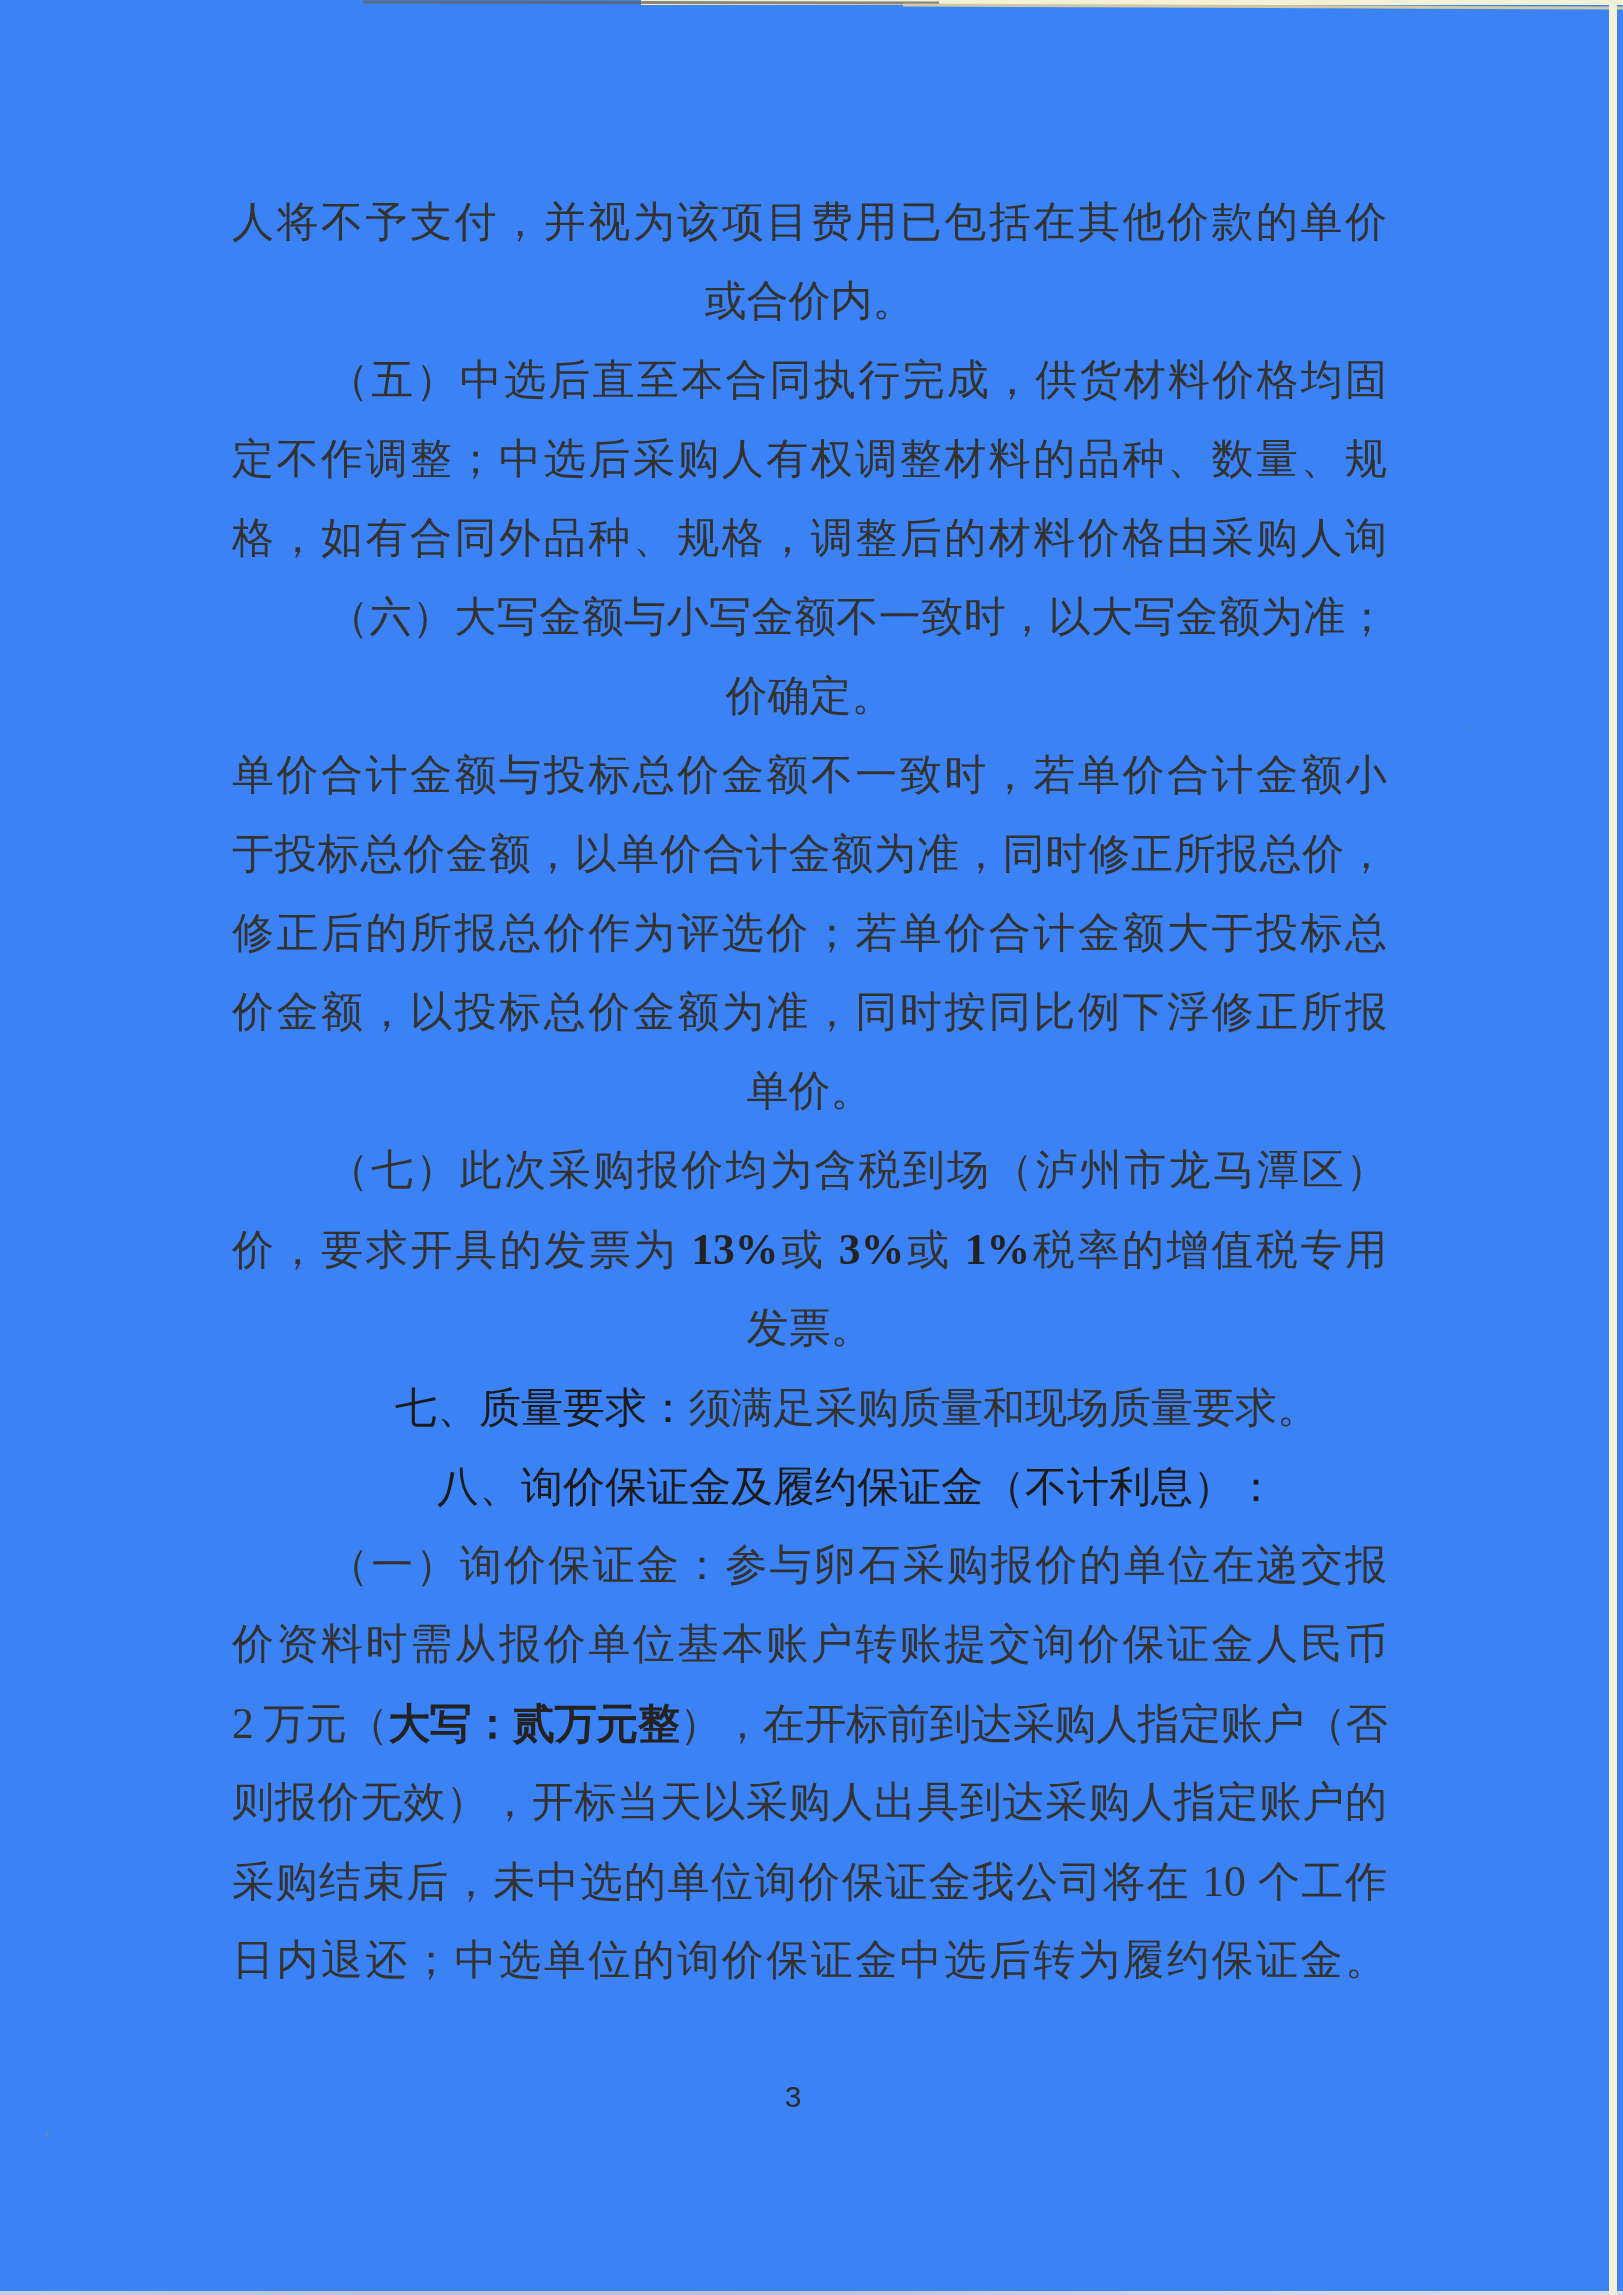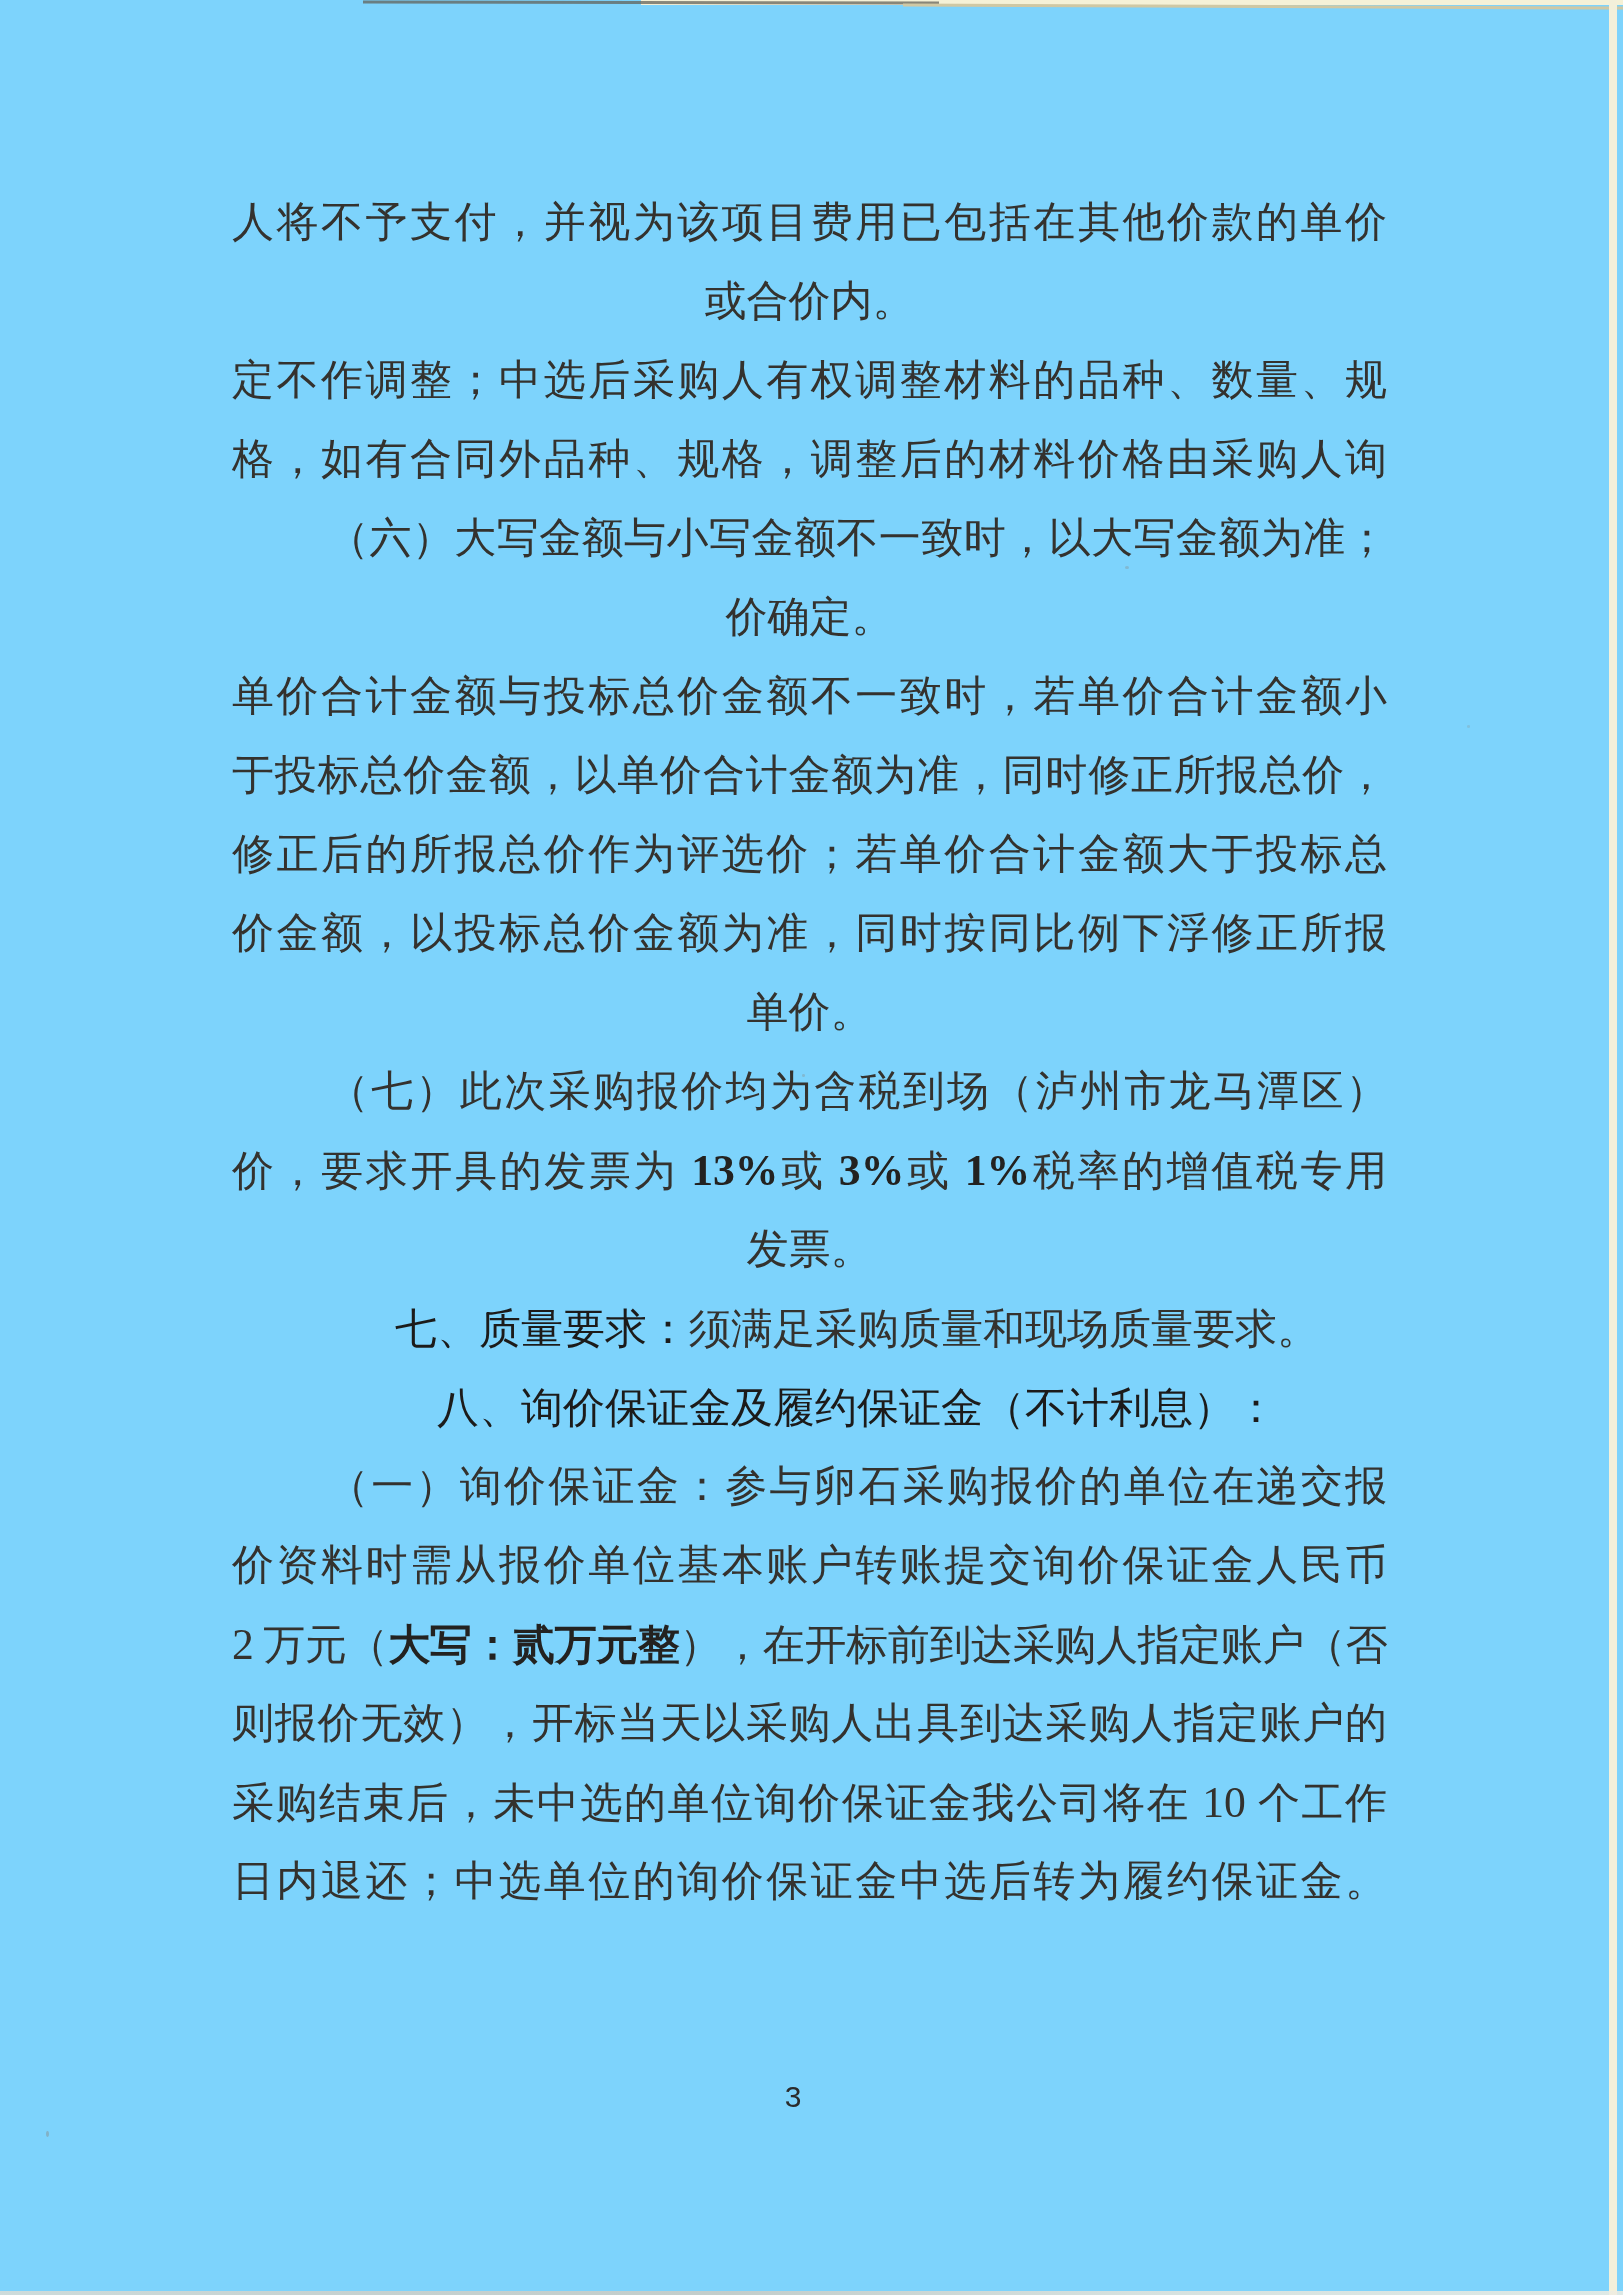--- a/index.html
+++ b/index.html
@@ -4,21 +4,21 @@
 <style>
   html, body {
     margin: 0;
     padding: 0;
     background: #ffffff;
   }
   .page {
     position: relative;
     width: 1623px;
     height: 2295px;
-    background: #7dd3fc;
+    background: #3b82f6;
     overflow: hidden;
     font-family: "Liberation Serif", "DejaVu Serif", serif;
   }
 
   
   .artifact { position: absolute; pointer-events: none; }
   .top-cream-band   { left: 641px;  top: 0;     width: 982px; height: 5.2px;  background: #f5f1d7; }
   .top-dark-line    { left: 363px;  top: 1.3px;   width: 576px;  height: 2.6px;  background: #63625a; opacity: .75; transform: rotate(.08deg); }
   .top-olive-line   { left: 903px; top: 4.6px;   width: 720px; height: 2.6px;  background: #cfc8a4; transform: rotate(.25deg); }
   .right-edge-strip { left: 1609px; top: 0;     width: 7.9px;   height: 2295px; background: #f3f0da; }
@@ -83,20 +83,21 @@
   <div class="artifact right-edge-strip"></div>
   <div class="artifact bottom-strip"></div>
   <div class="speck s1"></div>
   <div class="speck s2"></div>
   <div class="speck s3"></div>
   <div class="speck s4"></div>
 
   <div class="text-block" id="doc-body">
       <div class="line justify"><span class="seg seg-normal">人将不予支付，并视为该项目费用已包括在其他价款的单价</span></div>
       <div class="line"><span class="seg seg-normal">或合价内。</span></div>
+      <div class="line justify indent"><span class="seg seg-normal">（五）中选后直至本合同执行完成，供货材料价格均固</span></div>
       <div class="line justify"><span class="seg seg-normal">定不作调整；中选后采购人有权调整材料的品种、数量、规</span></div>
       <div class="line justify"><span class="seg seg-normal">格，如有合同外品种、规格，调整后的材料价格由采购人询</span></div>
       <div class="line justify indent tight"><span class="seg seg-normal">（六）大写金额与小写金额不一致时，以大写金额为准；</span></div>
       <div class="line"><span class="seg seg-normal">价确定。</span></div>
       <div class="line justify"><span class="seg seg-normal">单价合计金额与投标总价金额不一致时，若单价合计金额小</span></div>
       <div class="line justify"><span class="seg seg-normal">于投标总价金额，以单价合计金额为准，同时修正所报总价，</span></div>
       <div class="line justify"><span class="seg seg-normal">修正后的所报总价作为评选价；若单价合计金额大于投标总</span></div>
       <div class="line justify"><span class="seg seg-normal">价金额，以投标总价金额为准，同时按同比例下浮修正所报</span></div>
       <div class="line"><span class="seg seg-normal">单价。</span></div>
       <div class="line justify indent tight"><span class="seg seg-normal">（七）此次采购报价均为含税到场（泸州市龙马潭区）</span></div>

